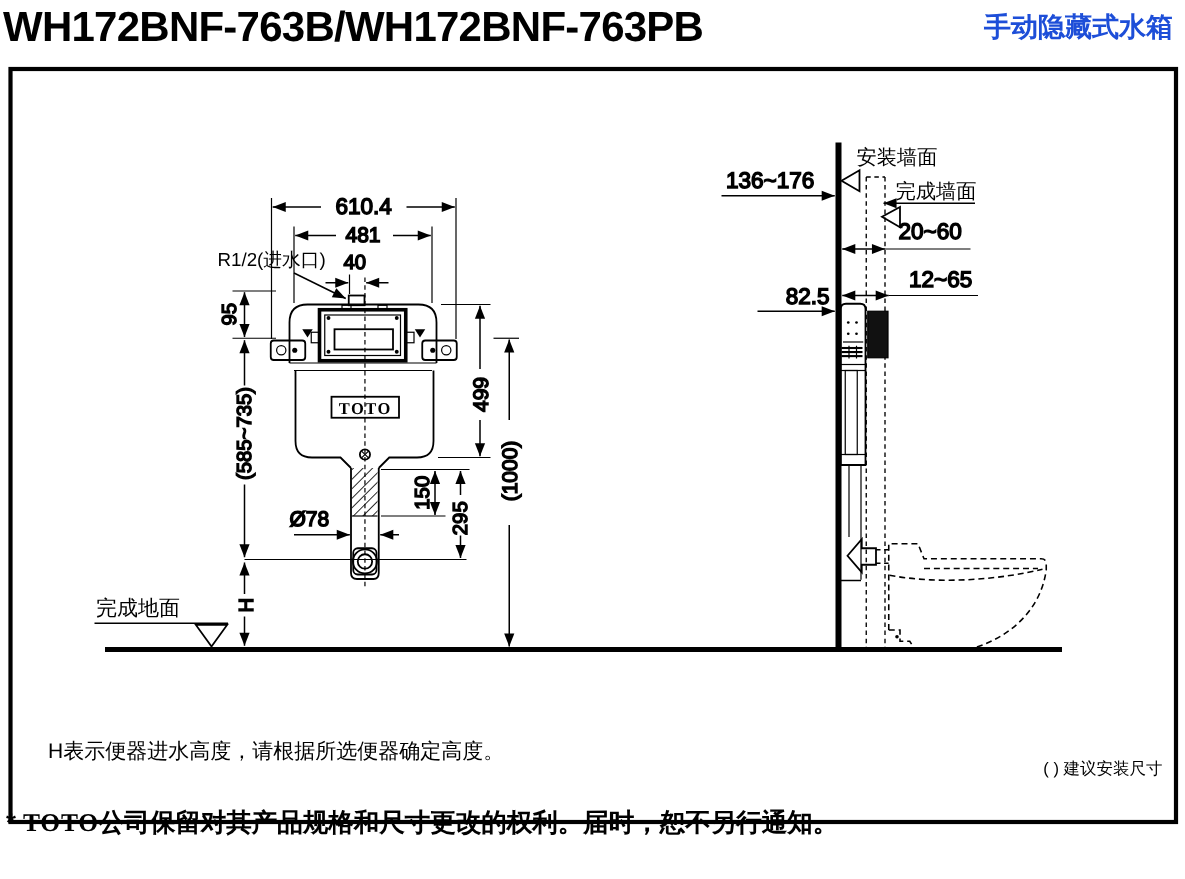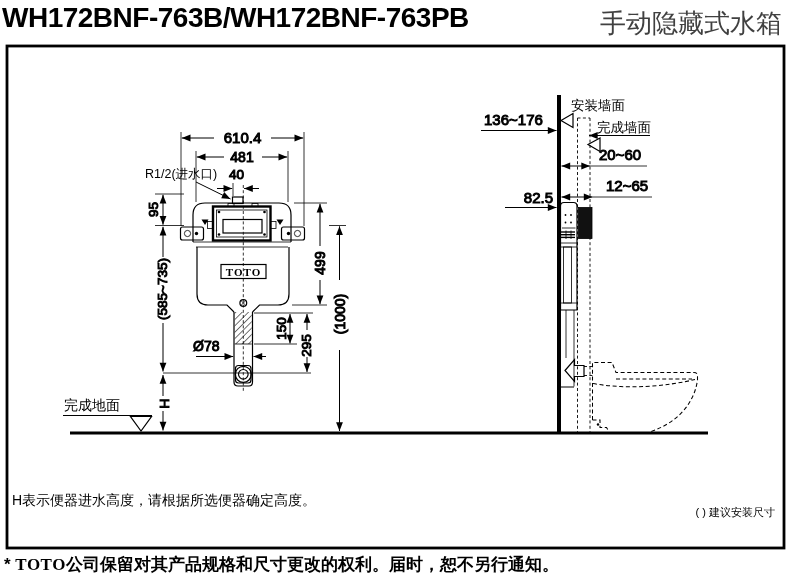--- a/index.html
+++ b/index.html
@@ -1,25 +1,25 @@
 <!DOCTYPE html>
 <html><head>
 <meta charset="utf-8">
 <style>
   html,body{margin:0;padding:0;background:#fff;}
   .page{position:relative;width:790px;height:580px;background:#fff;overflow:hidden;
         font-family:"Liberation Sans","DejaVu Sans",sans-serif;color:#000;}
   .model-title{position:absolute;left:2px;top:2px;font-size:28px;font-weight:bold;
         letter-spacing:-0.5px;white-space:nowrap;}
-  .type-title{position:absolute;right:8px;top:6px;font-size:26px;font-weight:normal;
-        color:#404040;white-space:nowrap;}
+  .type-title{position:absolute;right:8px;top:6px;font-size:18px;font-weight:bold;
+        color:#1d4ed8;white-space:nowrap;}
   .drawing{position:absolute;left:0;top:0;width:790px;height:586px;}
-  .note-h{position:absolute;left:12px;top:492px;font-size:14px;}
+  .note-h{position:absolute;left:32px;top:492px;font-size:14px;}
   .note-suggest{position:absolute;right:15px;top:505px;font-size:11px;}
-  .footer-note{position:absolute;left:4px;top:537px;font-size:17px;font-weight:bold;white-space:nowrap;margin-top:16px;}
+  .footer-note{position:absolute;left:4px;top:537px;font-size:17px;font-weight:bold;white-space:nowrap;}
   .serif{font-family:"Liberation Serif","DejaVu Serif",serif;letter-spacing:0.5px;}
   
   svg .ln{stroke:#000;stroke-width:1.2;fill:none;}
   svg .thk{stroke:#000;stroke-width:2.4;fill:none;}
   svg .thin{stroke:#000;stroke-width:0.8;fill:none;}
   svg .dim{stroke:#000;stroke-width:1;fill:none;}
   svg .cl{stroke:#000;stroke-width:0.8;stroke-dasharray:3 2.2;fill:none;}
   svg .dash{stroke:#000;stroke-width:0.9;stroke-dasharray:3 2.4;fill:none;}
   svg .dash2{stroke:#000;stroke-width:1.05;stroke-dasharray:4 2.6;fill:none;}
   svg text{fill:#000;font-family:"Liberation Sans","DejaVu Sans",sans-serif;}

